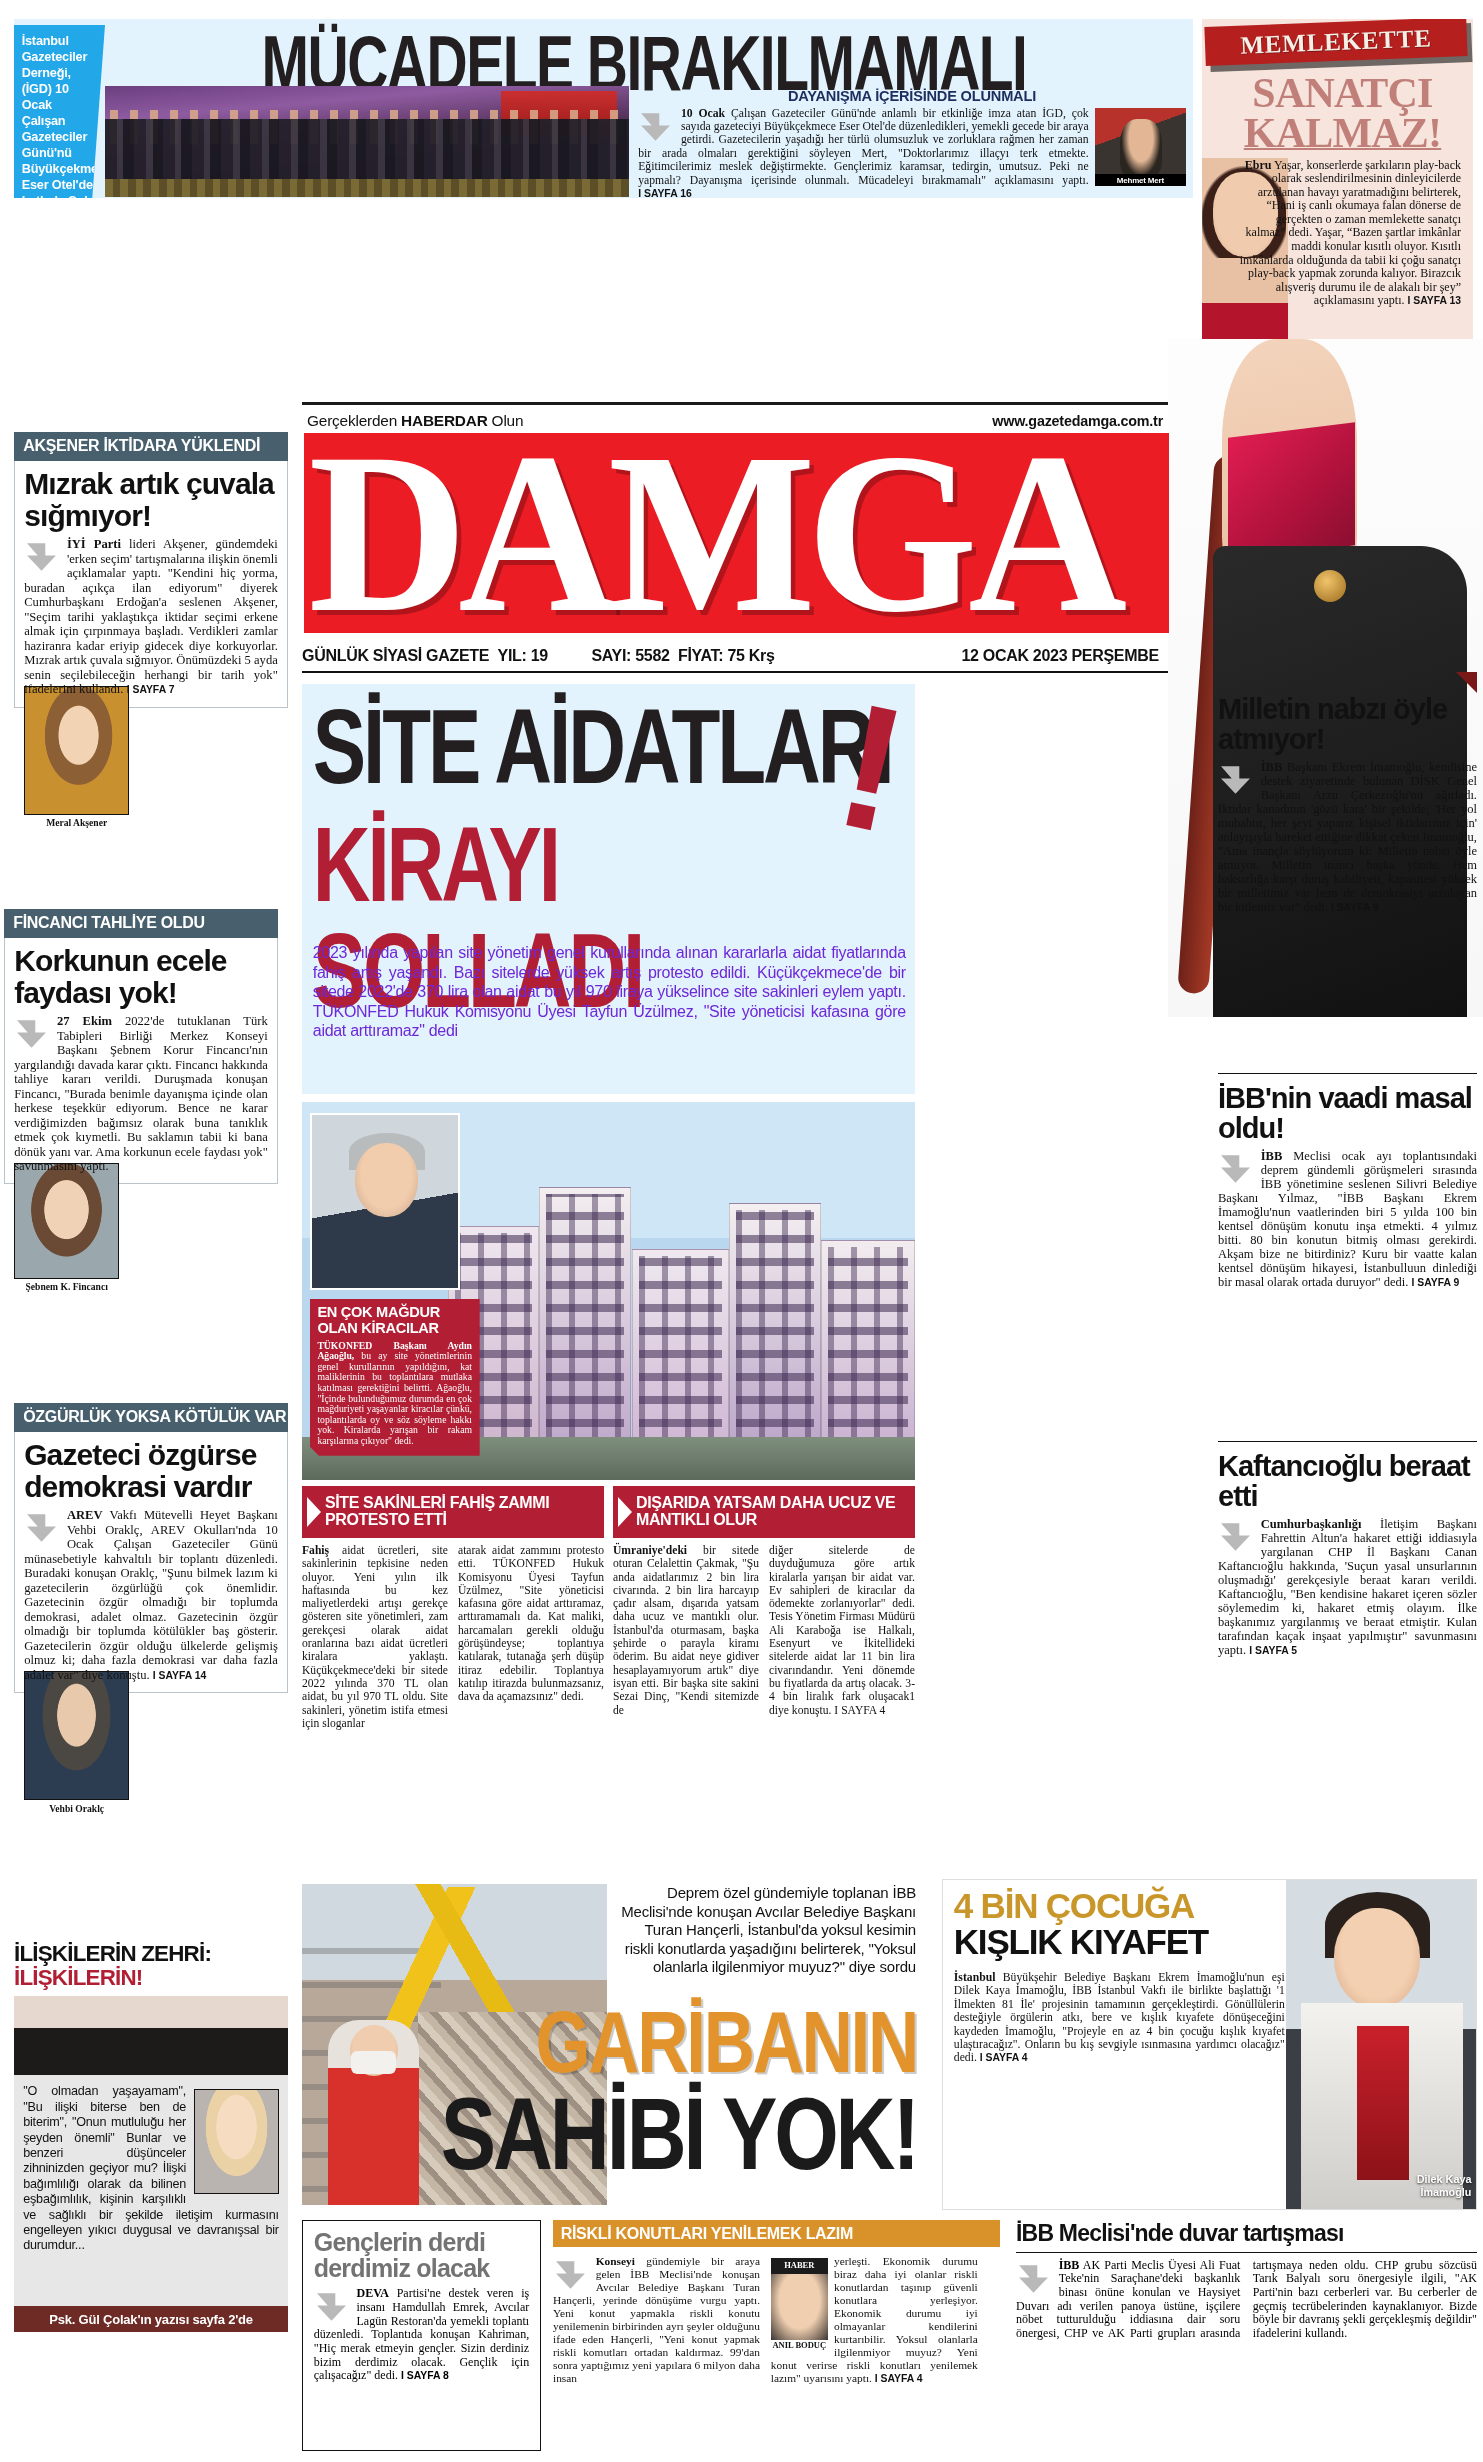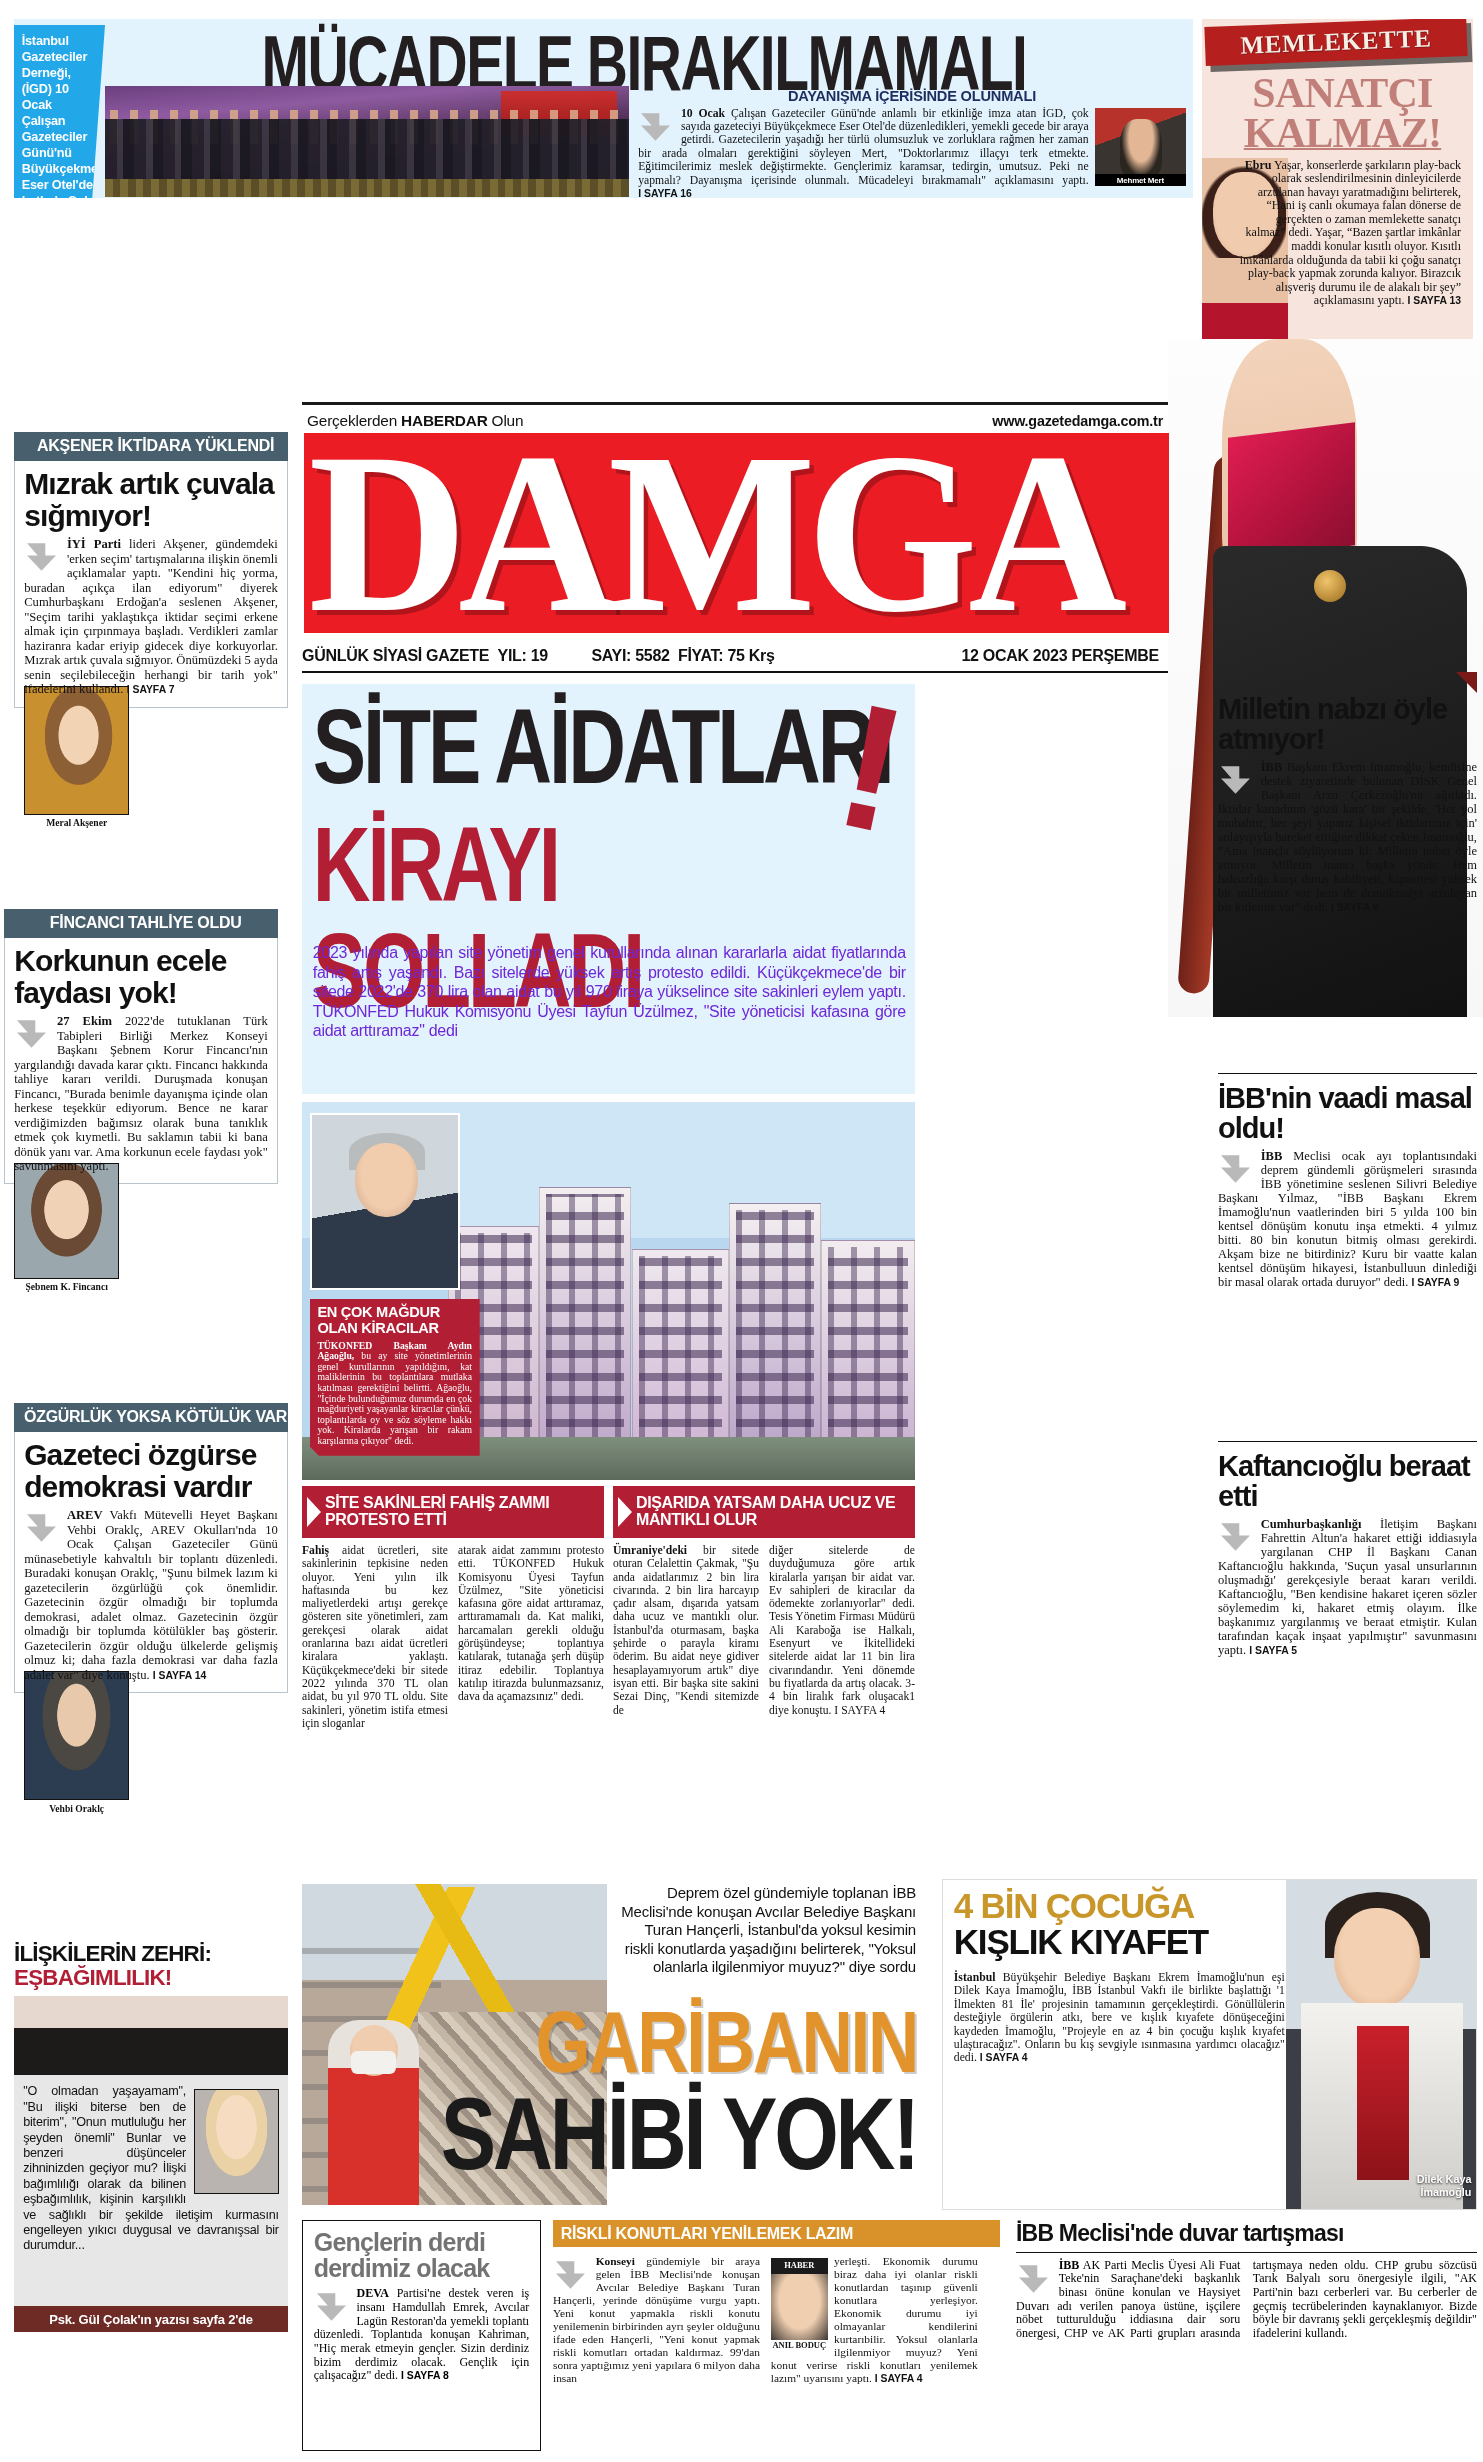--- a/index.html
+++ b/index.html
@@ -177,21 +177,21 @@
   }
   .mh-info .c1 { width: 254px; }
   .mh-info .c1 b { font-weight: 900; }
   .mh-info .c2 { width: 254px; text-align:center; }
   .mh-info .c3 { flex:1; text-align:right; padding-right: 9.2px; }
 
   
   .lbox { width: 274px; }
   .lbox-hd {
     background:#48606e; color:#fff; font-size:16px; font-weight:800;
-    letter-spacing:-0.3px; padding: 5.4px 0 5.4px 9.2px; text-align: center;
+    letter-spacing:-0.3px; padding: 5.4px 0 5.4px 9.2px;
   }
   .lbox-body { border: 0.8px solid #b9c4cb; border-top:none; padding: 7.7px 9.2px 9.2px 9.2px; background:#fff; }
   .lbox-h {
     font-size: 30px; font-weight: 900; line-height: 32px; letter-spacing:-0.9px; color:#111;
     margin-bottom: 4.6px;
   }
   .lbox-p {
     font-family:"Liberation Serif", serif; font-size: 12.6px; line-height: 14.5px;
     text-align: justify; color:#111;
   }
@@ -674,21 +674,21 @@
       <div class="scarf"></div>
       <div class="cap">
         <div>Dilek Kaya</div>
         <div>İmamoğlu</div>
       </div>
     </div>
   </div>
 
   <div class="abs zehir">
     <div class="hd1">İLİŞKİLERİN ZEHRİ:</div>
-    <div class="hd2">EŞBAĞIMLILIK!</div>
+    <div class="hd2">İLİŞKİLERİN!</div>
     <div class="pic"></div>
     <div class="box">
       <div class="inset"></div>
       <p>"O olmadan yaşayamam", "Bu ilişki biterse ben de biterim", "Onun mutluluğu her şeyden önemli" Bunlar ve benzeri düşünceler zihninizden geçiyor mu? İlişki bağımlılığı olarak da bilinen eşbağımlılık, kişinin karşılıklı ve sağlıklı bir şekilde iletişim kurmasını engelleyen yıkıcı duygusal ve davranışsal bir durumdur...</p>
     </div>
     <div class="ft">Psk. Gül Çolak'ın yazısı sayfa 2'de</div>
   </div>
 
   <div class="abs genc">
     <div class="h">Gençlerin derdi derdimiz olacak</div>

